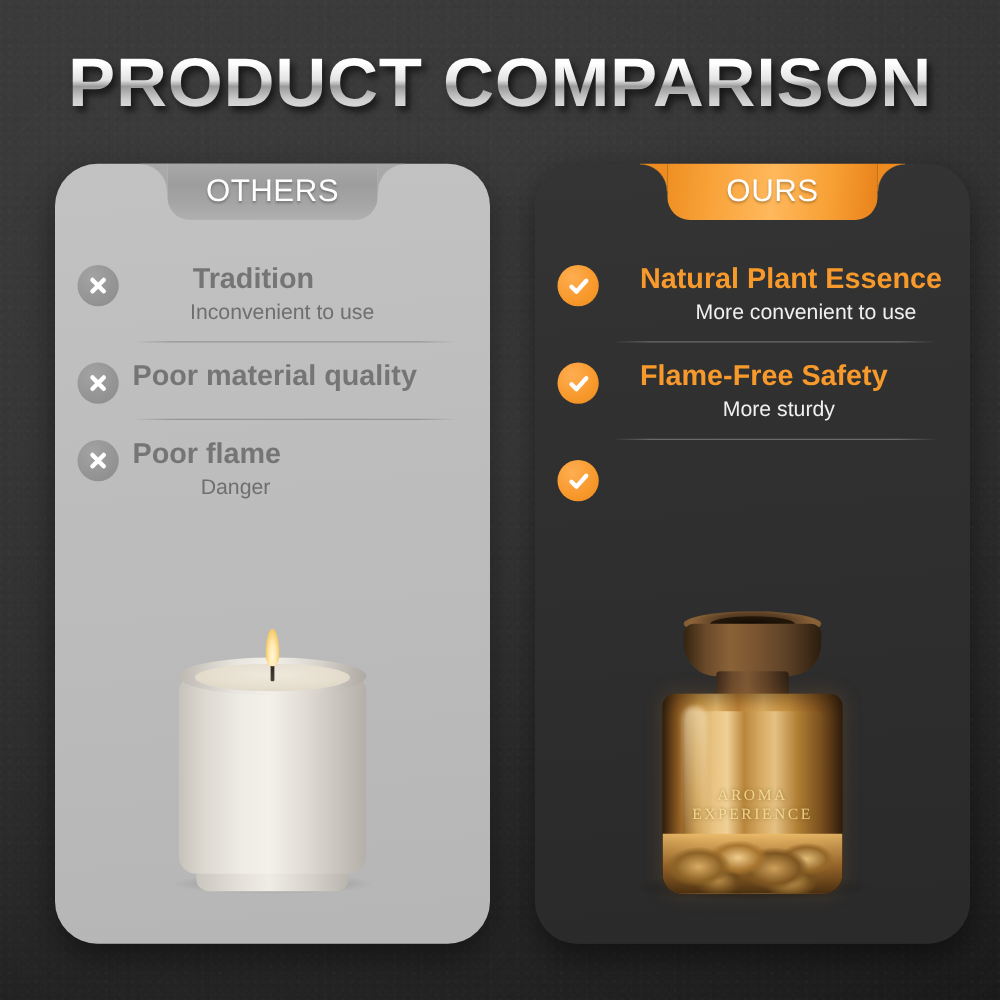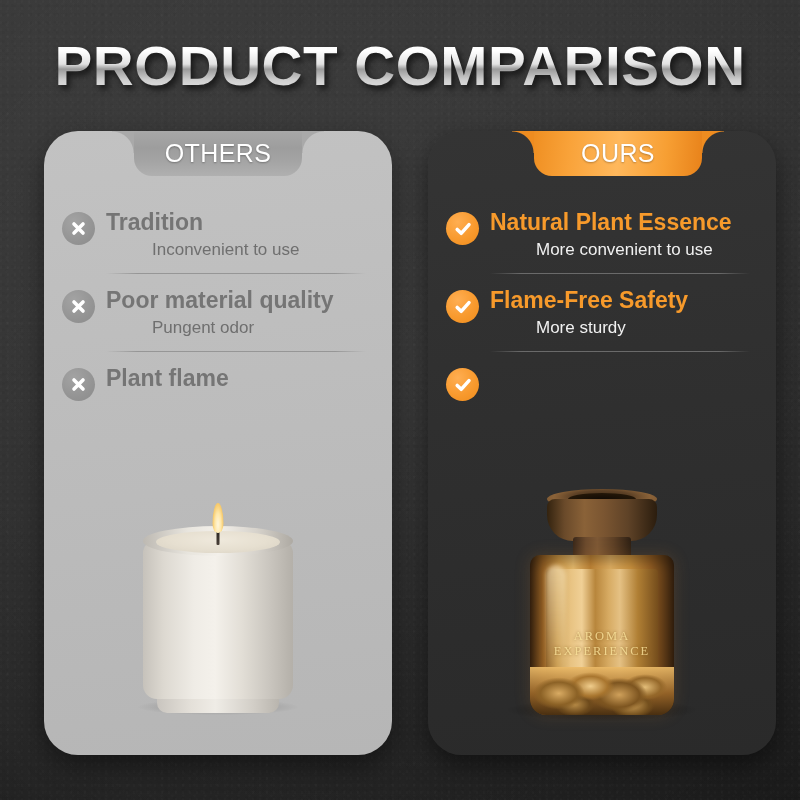--- a/index.html
+++ b/index.html
@@ -99,21 +99,21 @@
   .flare{ position:absolute; top:0; width:22px; height:22px; }
   .flare.l{ right:100%; }
   .flare.r{ left:100%; }
   #tab-others .flare.l{ background:radial-gradient(circle at 0 100%, transparent 21px, #a9a9a9 22px); }
   #tab-others .flare.r{ background:radial-gradient(circle at 100% 100%, transparent 21px, #a9a9a9 22px); }
   #tab-ours .flare.l{ background:radial-gradient(circle at 0 100%, transparent 21px, #ee8c20 22px); }
   #tab-ours .flare.r{ background:radial-gradient(circle at 100% 100%, transparent 21px, #ee8c20 22px); }
 
   
   .list{ position:absolute; left:0; top:64px; width:100%; padding:0 18px; }
-  .feat{ position:relative; display:flex; align-items:flex-start; padding:14px 0 10px 0; }
+  .feat{ position:relative; display:flex; align-items:flex-start; padding:14px 0 10px 0;text-align:center; }
   .feat + .feat{ margin-top:2px; }
   .feat .divider{
     position:absolute; top:0; left:44px; right:8px; height:1px;
   }
   #card-others .feat .divider{
     background:linear-gradient(90deg, rgba(140,140,140,0) 0%, rgba(143,143,143,.85) 12%,
                rgba(143,143,143,.85) 88%, rgba(140,140,140,0) 100%);
   }
   #card-ours .feat .divider{
     background:linear-gradient(90deg, rgba(120,120,120,0) 0%, rgba(125,125,125,.75) 12%,
@@ -129,21 +129,21 @@
   }
   .badge.x{ background:radial-gradient(circle at 36% 30%, #a3a3a3 0%, #949494 60%, #8b8b8b 100%); }
   .badge.c{ background:radial-gradient(circle at 36% 30%, #ffae52 0%, #f89a2e 55%, #ef8c1c 100%); }
   .badge svg{ display:block; }
 
   .txt{ min-width:0; }
   .ftitle{ font-size:23px; font-weight:bold; line-height:27px; white-space:nowrap; }
   .fsub{ font-size:17px; line-height:22px; margin-top:3px; white-space:nowrap;margin-left:46px; }
   #card-others .ftitle{ color:#757575; }
   #card-others .fsub{ color:#6f6f6f; }
-  #card-ours .ftitle{ color:#f79a2b; }
+  #card-ours .ftitle{ color:#f79a2b;margin-left:22px; }
   #card-ours .fsub{ color:#f0f0f0; }
   #card-ours .feat:nth-child(3) .fsub{ font-size:16.5px; }
 
   
   #candle{ position:absolute; left:0; right:0; bottom:34px; height:230px; }
   #candle-shadow{
     position:absolute; left:50%; bottom:6px; transform:translateX(-50%);
     width:160px; height:16px; border-radius:50%;
     background:radial-gradient(ellipse at center, rgba(90,90,90,.5) 0%, rgba(120,120,120,0) 72%);
   }
@@ -292,33 +292,33 @@
 
       <div class="feat">
         <span class="divider"></span>
         <span class="badge x">
           <svg width="19" height="19" viewBox="0 0 19 19">
             <path d="M5 5 L14 14 M14 5 L5 14" stroke="#ffffff" stroke-width="3.6" stroke-linecap="round"></path>
           </svg>
         </span>
         <span class="txt">
           <span class="ftitle">Poor material quality</span>
-          <span class="fsub" style="display:block">Pungent odor</span>
         </span>
       </div>
 
       <div class="feat">
         <span class="divider"></span>
         <span class="badge x">
           <svg width="19" height="19" viewBox="0 0 19 19">
             <path d="M5 5 L14 14 M14 5 L5 14" stroke="#ffffff" stroke-width="3.6" stroke-linecap="round"></path>
           </svg>
         </span>
         <span class="txt">
-          <span class="ftitle">Plant flame</span>
+          <span class="ftitle">Poor flame</span>
+          <span class="fsub" style="display:block">Danger</span>
         </span>
       </div>
 
     </div>
 
     <div id="candle">
       <div id="candle-shadow"></div>
       <div id="candle-foot"></div>
       <div id="candle-body"></div>
       <div id="candle-rim"></div>

